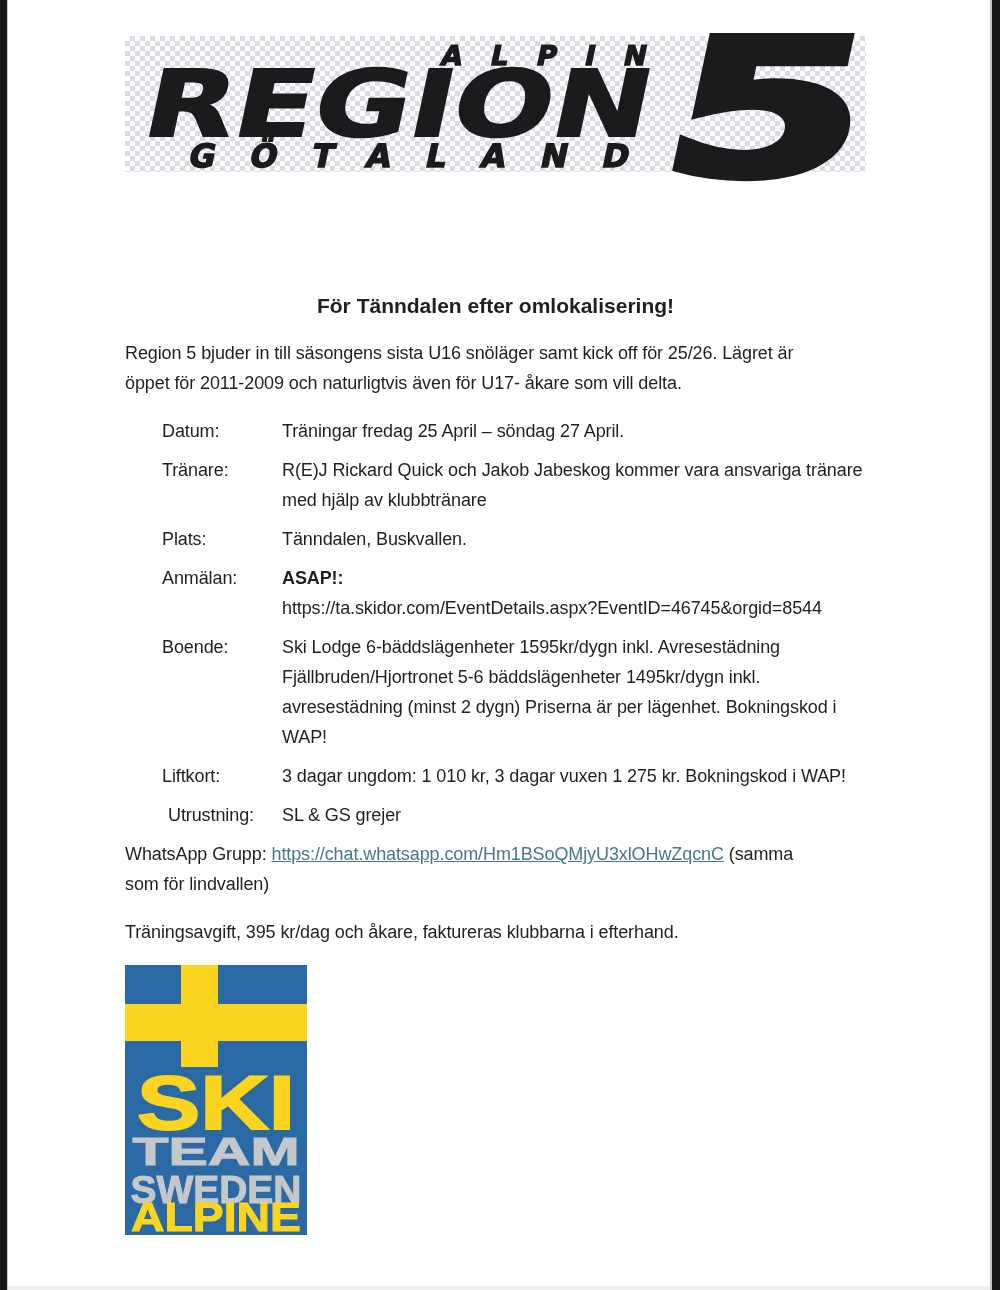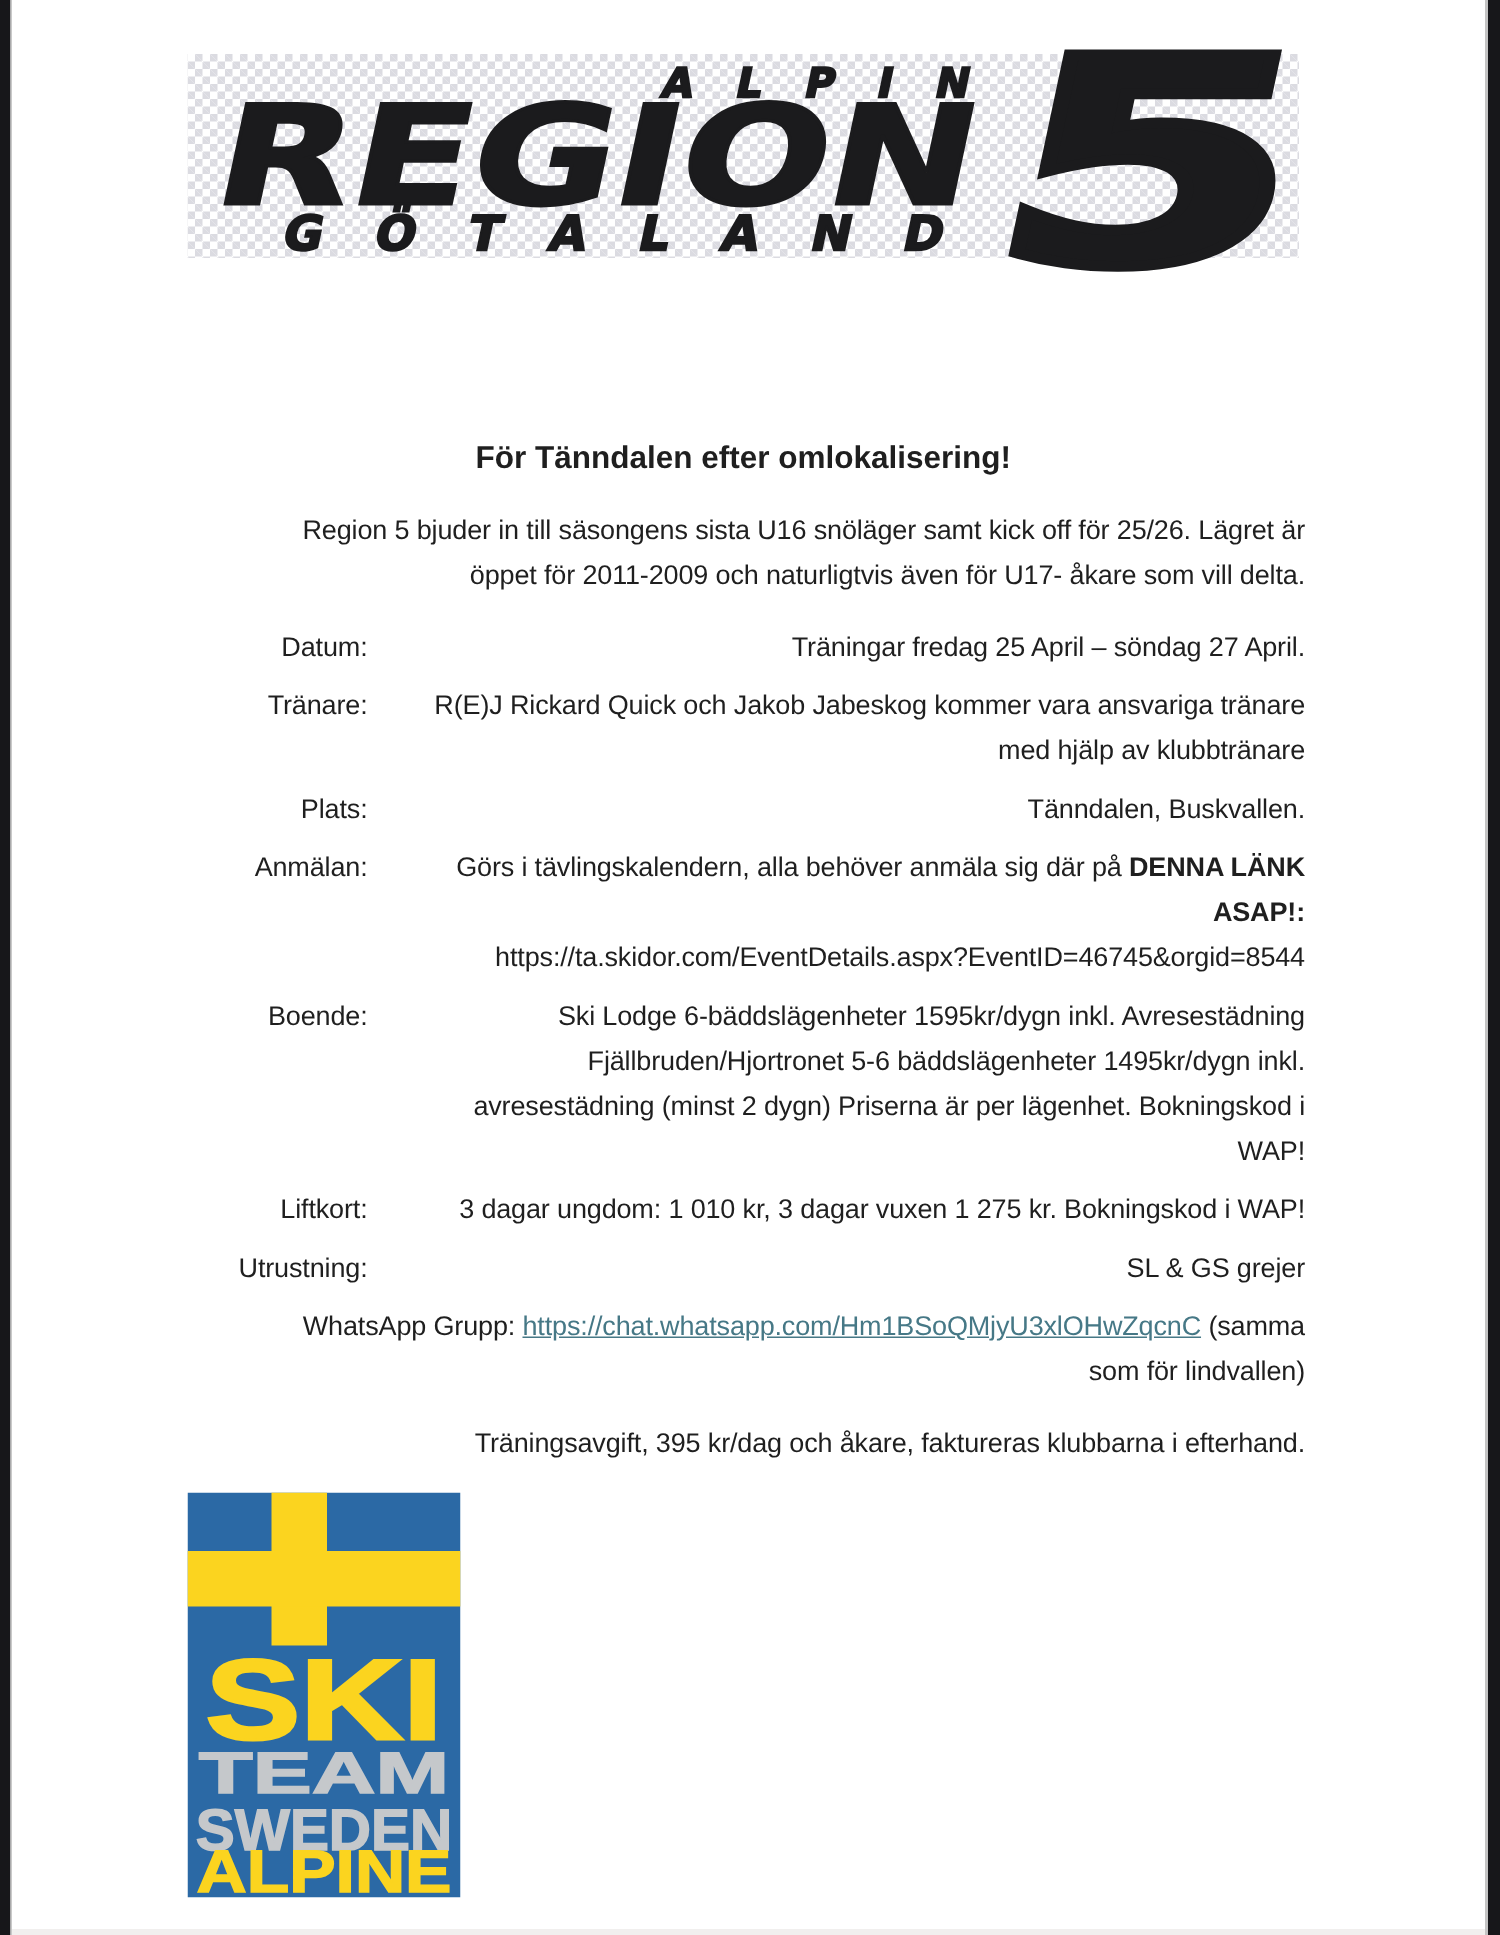--- a/index.html
+++ b/index.html
@@ -49,25 +49,24 @@
     font-size: 21px;
     line-height: 28px;
     font-weight: bold;
     color: #1f1f1f;
   }
   .body-text, .label, .value, .para {
     font-size: 18px;
     line-height: 30px;
     color: #1f1f1f;
     letter-spacing: -0.1px;
-    text-align: right;
   }
   .para { width: 745px; }
   .intro { margin-top: 18px; }
-  .field-row { display: flex; margin-top: 9px; width: 745px; }
+  .field-row { display: flex; margin-top: 9px; width: 745px; margin-left: 37px; }
   .label { flex: 0 0 120px; width: 120px; }
   .label.indented { padding-left: 6px; }
   .value { flex: 1; }
   .line { display: block; }
   .b { font-weight: bold; }
   .mt { margin-top: 9px; }
   a.link { color: #467886; text-decoration: underline; }
 
   
   .logo-bottom {
@@ -117,21 +116,20 @@
     <div class="field-row">
       <div class="label">Plats:</div>
       <div class="value">
         <span class="line">Tänndalen, Buskvallen.</span>
       </div>
     </div>
 
     <div class="field-row">
       <div class="label">Anmälan:</div>
       <div class="value">
-        <span class="line"><span>Görs i tävlingskalendern, alla behöver anmäla sig där på </span><span class="b">DENNA LÄNK</span></span>
         <span class="line b">ASAP!:</span>
         <span class="line">https://ta.skidor.com/EventDetails.aspx?EventID=46745&amp;orgid=8544</span>
       </div>
     </div>
 
     <div class="field-row">
       <div class="label">Boende:</div>
       <div class="value">
         <span class="line">Ski Lodge 6-bäddslägenheter 1595kr/dygn inkl. Avresestädning</span>
         <span class="line">Fjällbruden/Hjortronet 5-6 bäddslägenheter 1495kr/dygn inkl.</span>

